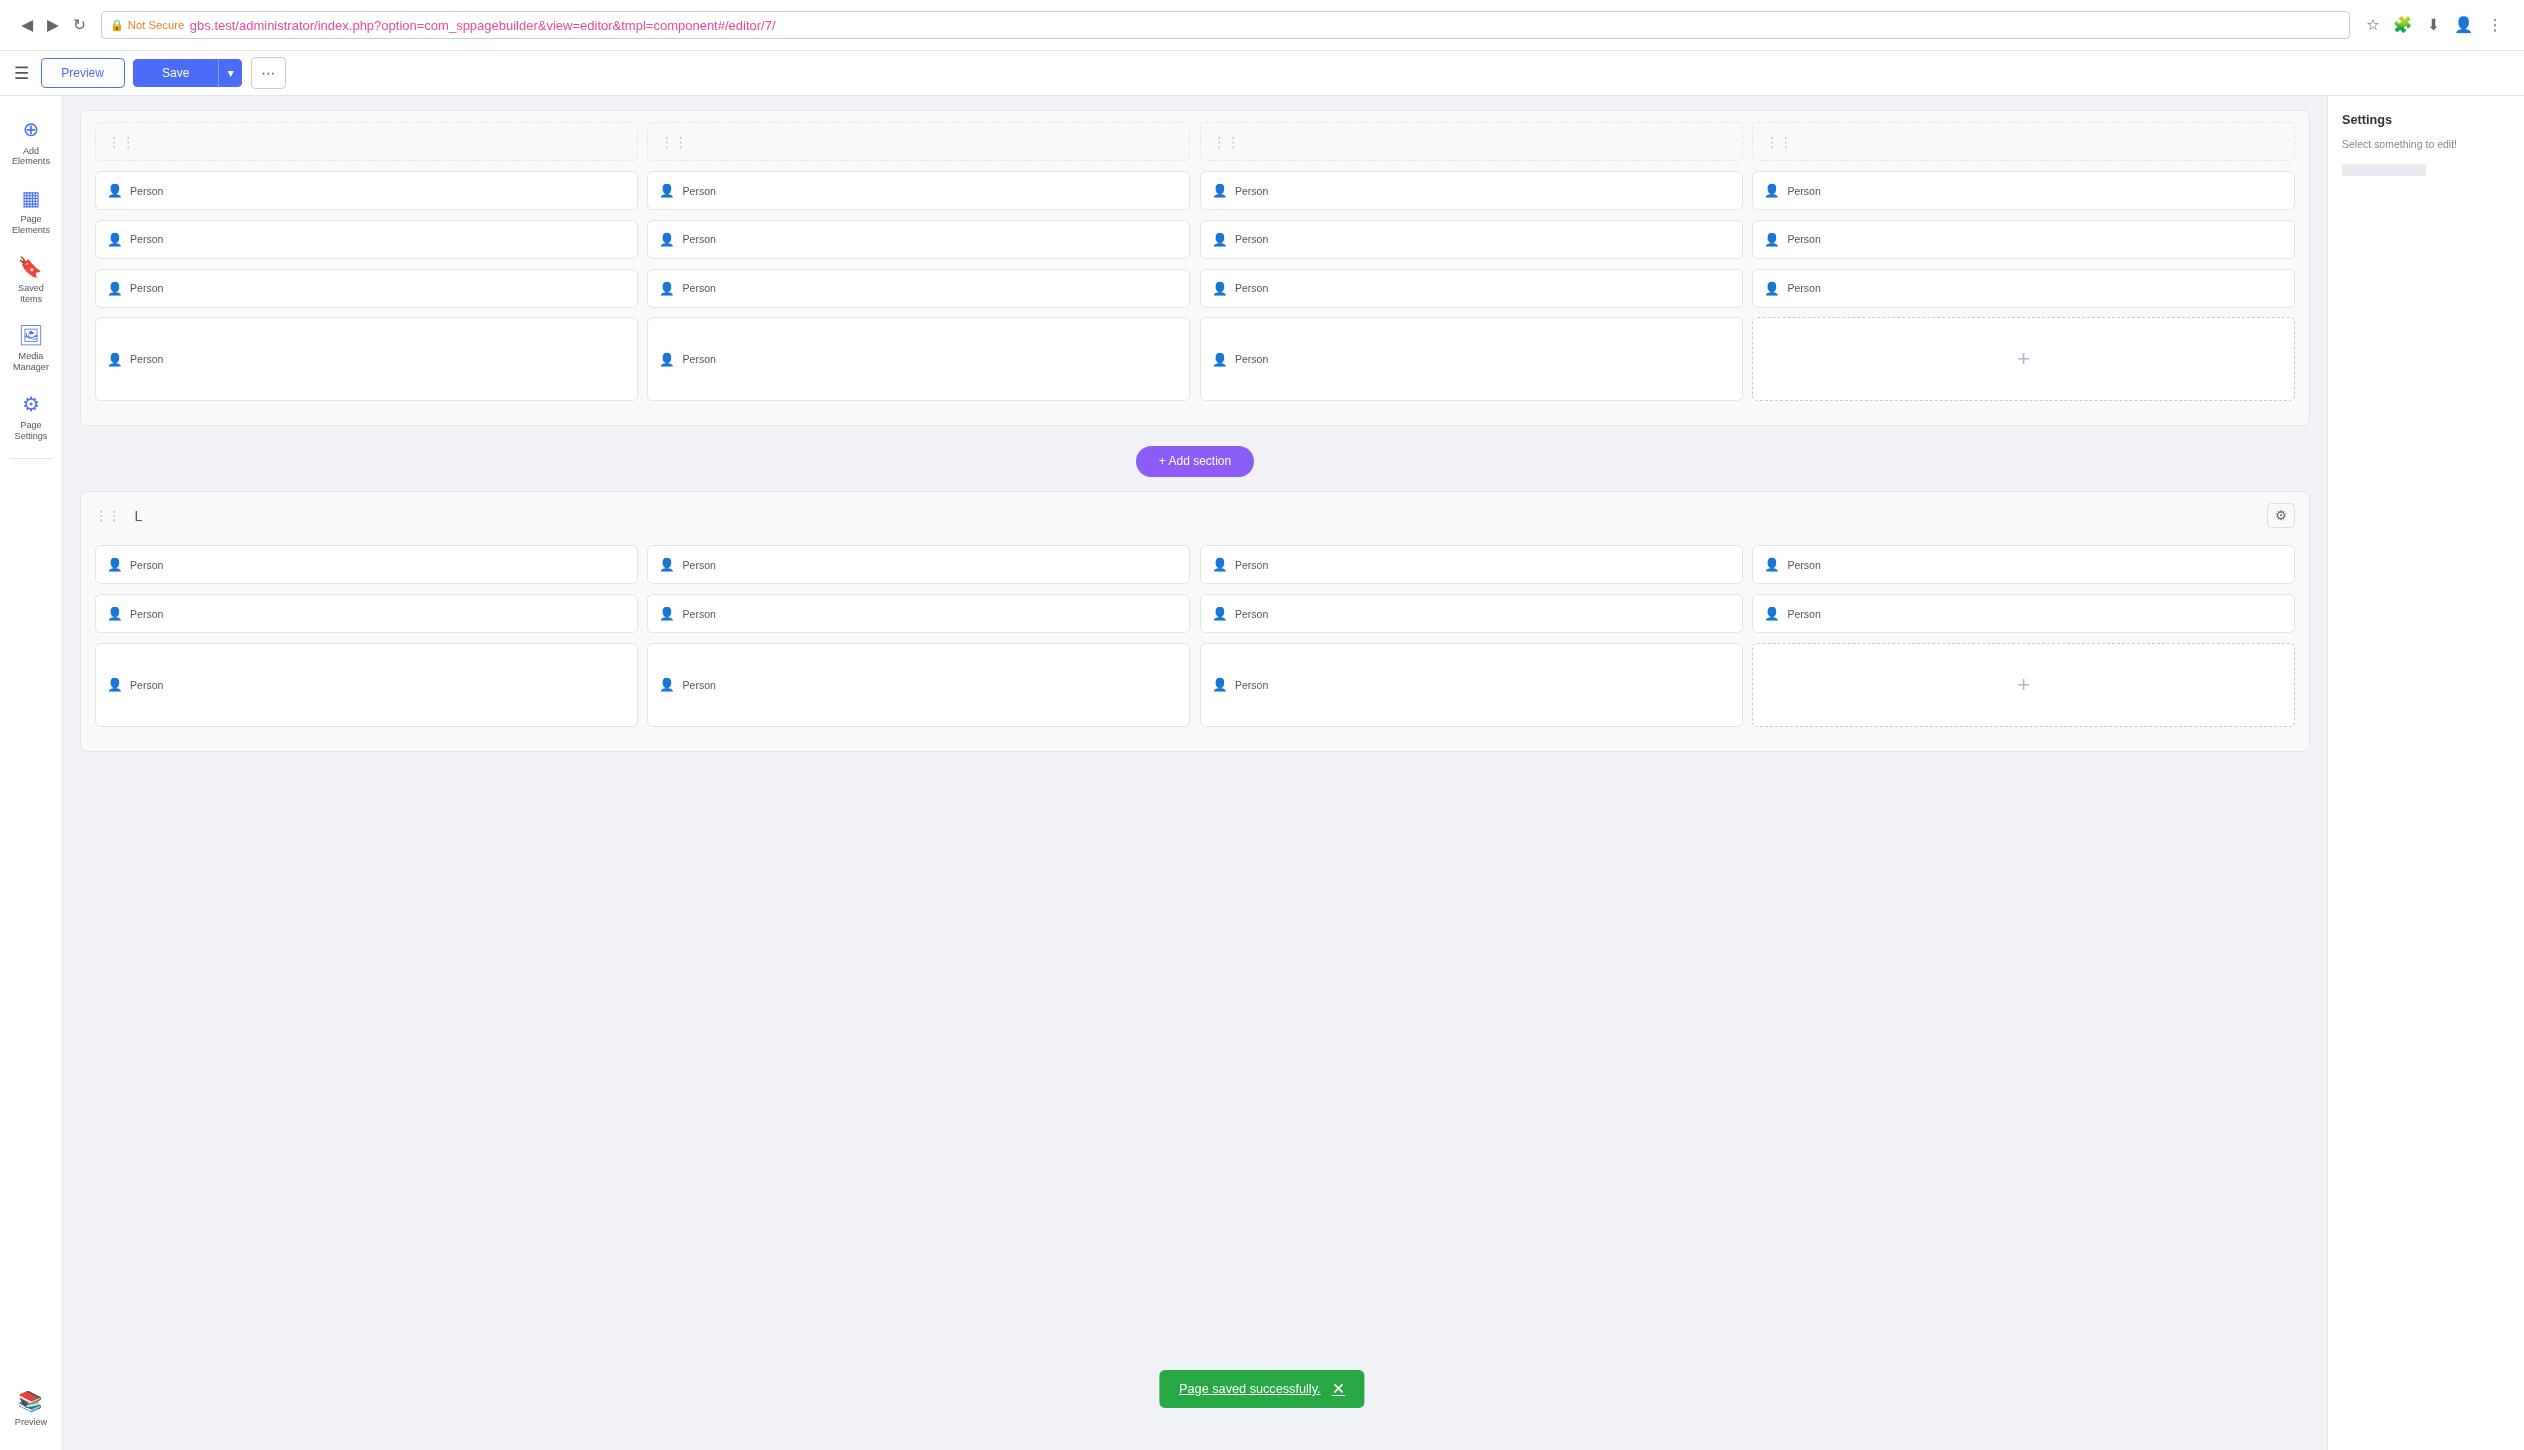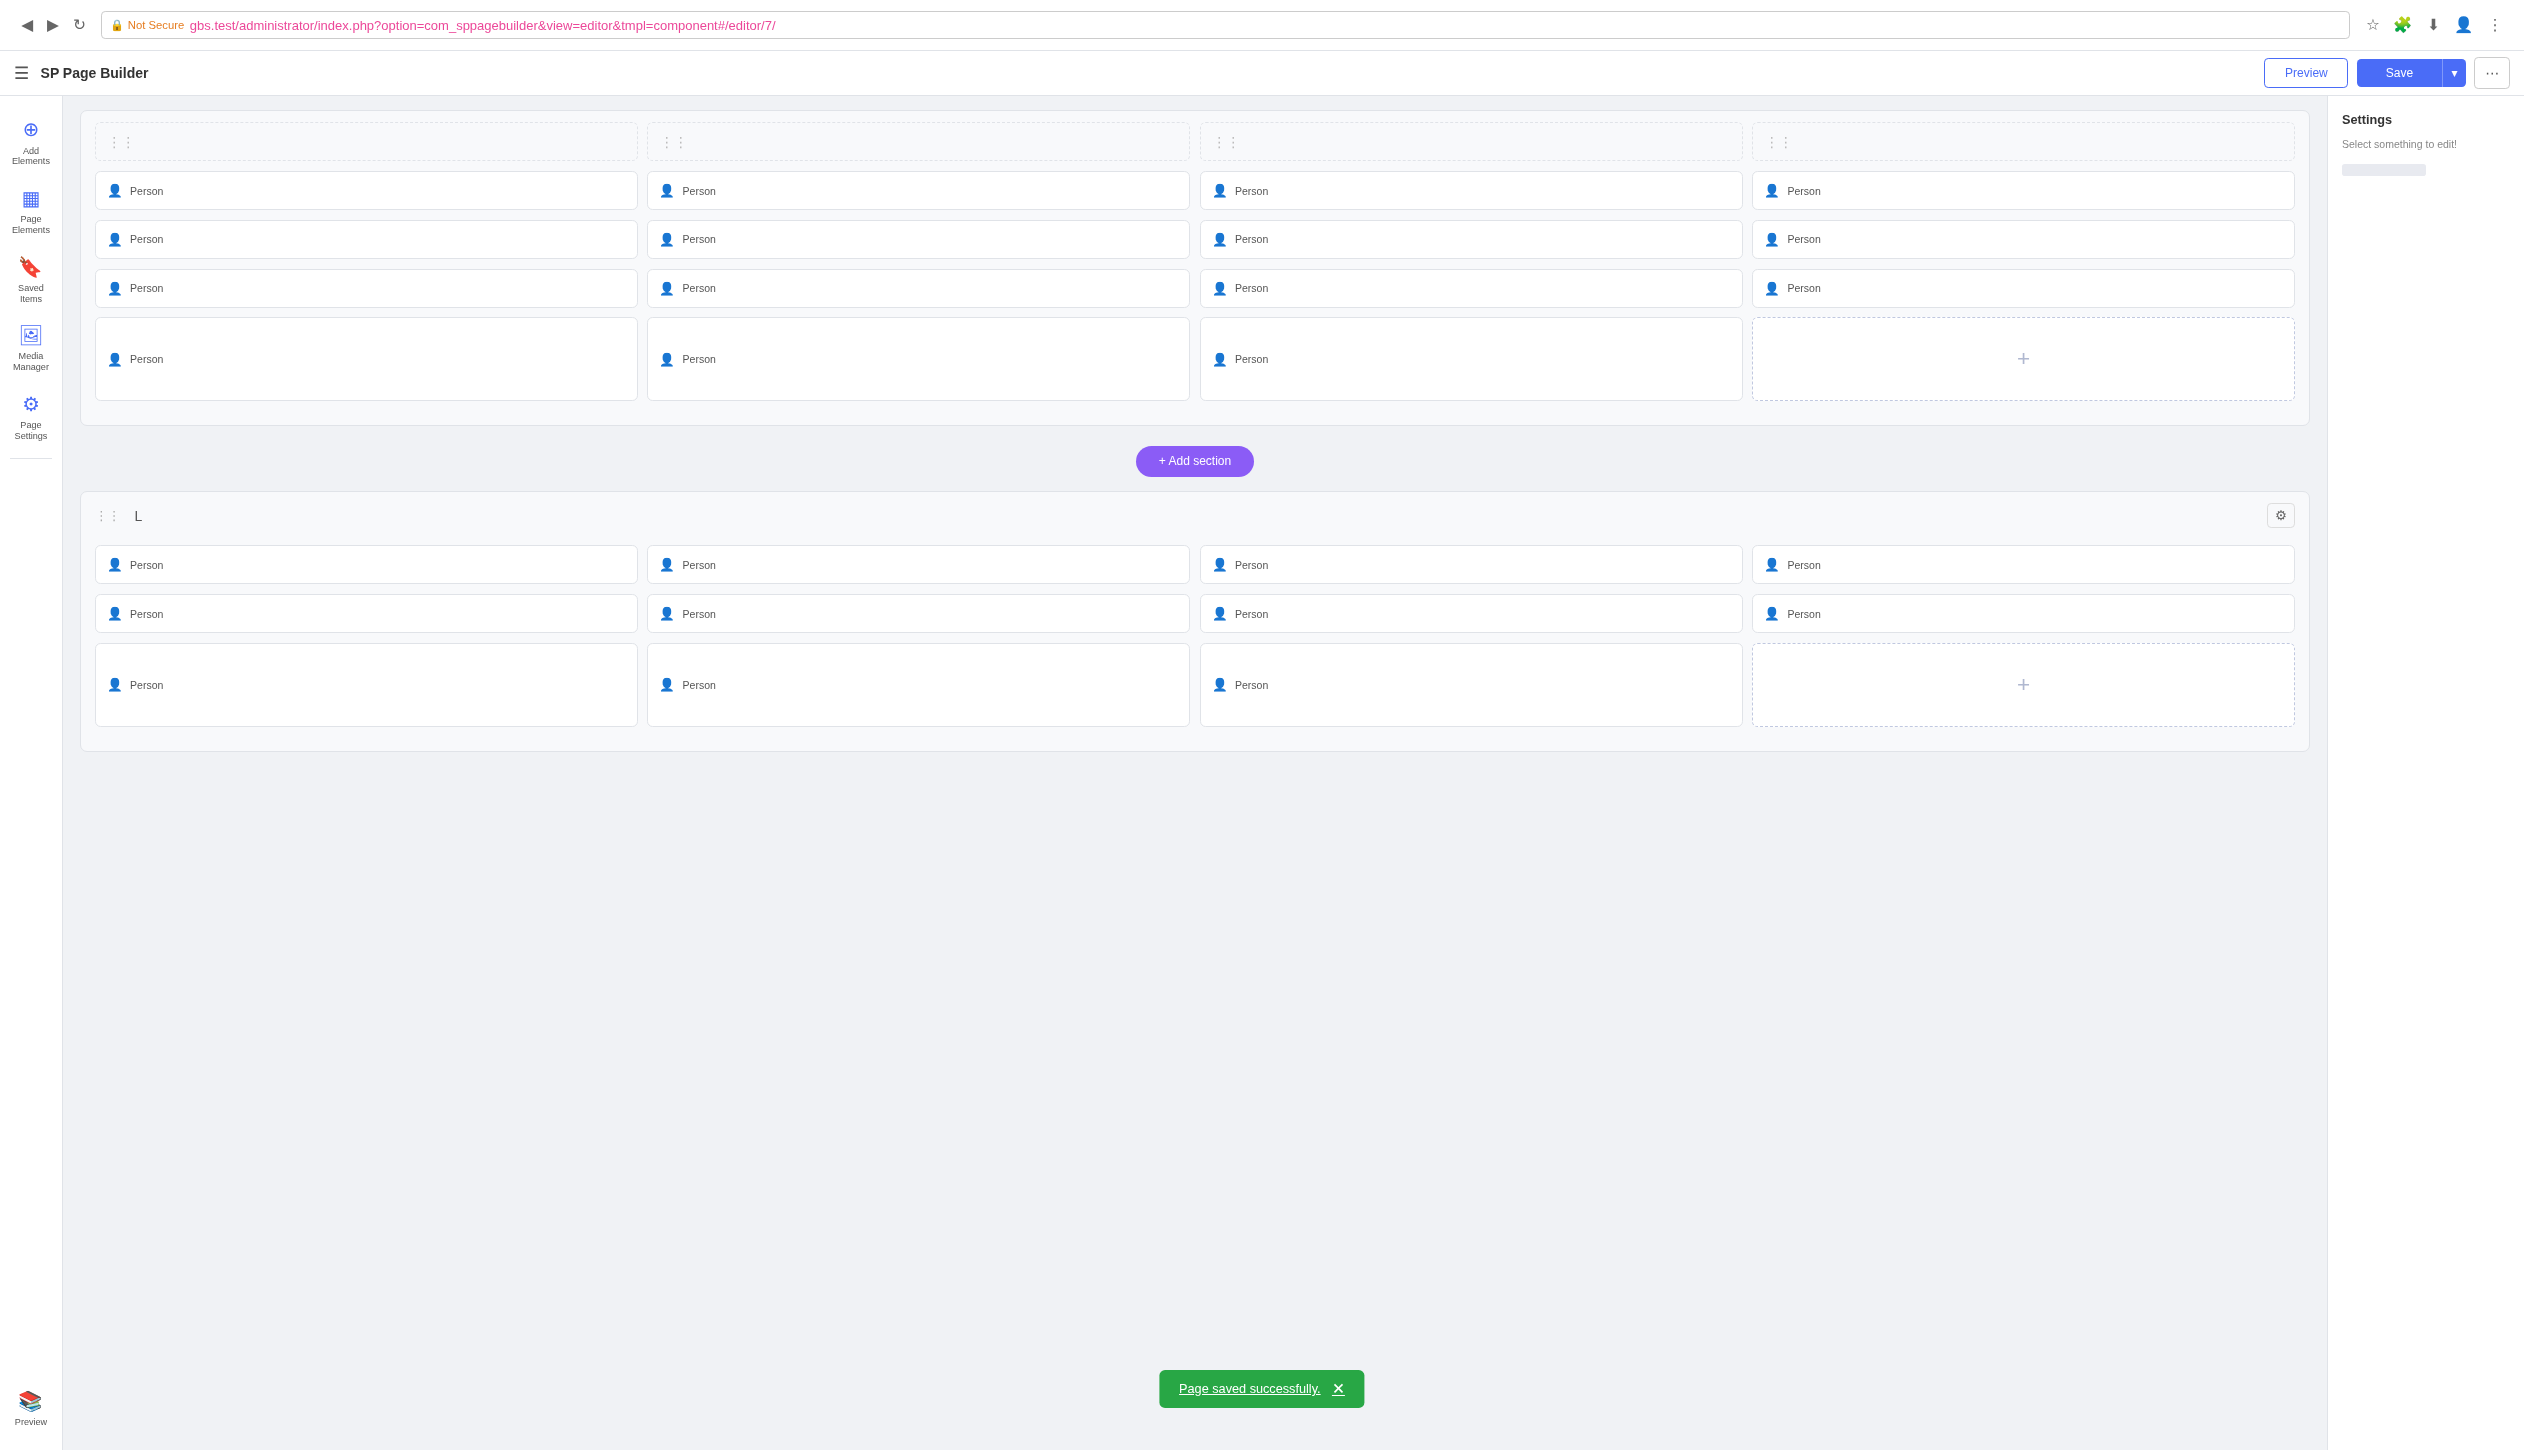--- a/index.html
+++ b/index.html
@@ -153,21 +153,20 @@
     <button class="topbar-icon-btn">☆</button>
     <button class="topbar-icon-btn">🧩</button>
     <button class="topbar-icon-btn">⬇</button>
     <button class="topbar-icon-btn">👤</button>
     <button class="topbar-icon-btn">⋮</button>
   </div>
 </div>
 
 <div class="app-header">
   <button class="hamburger">☰</button>
-  <span class="app-name">SP Page Builder</span>
   <div class="header-actions">
     <button class="btn-preview">Preview</button>
     <div style="display:flex;">
       <button class="btn-save">Save</button>
       <button class="btn-save-dropdown">▾</button>
     </div>
     <button class="btn-more">⋯</button>
   </div>
 </div>
 

